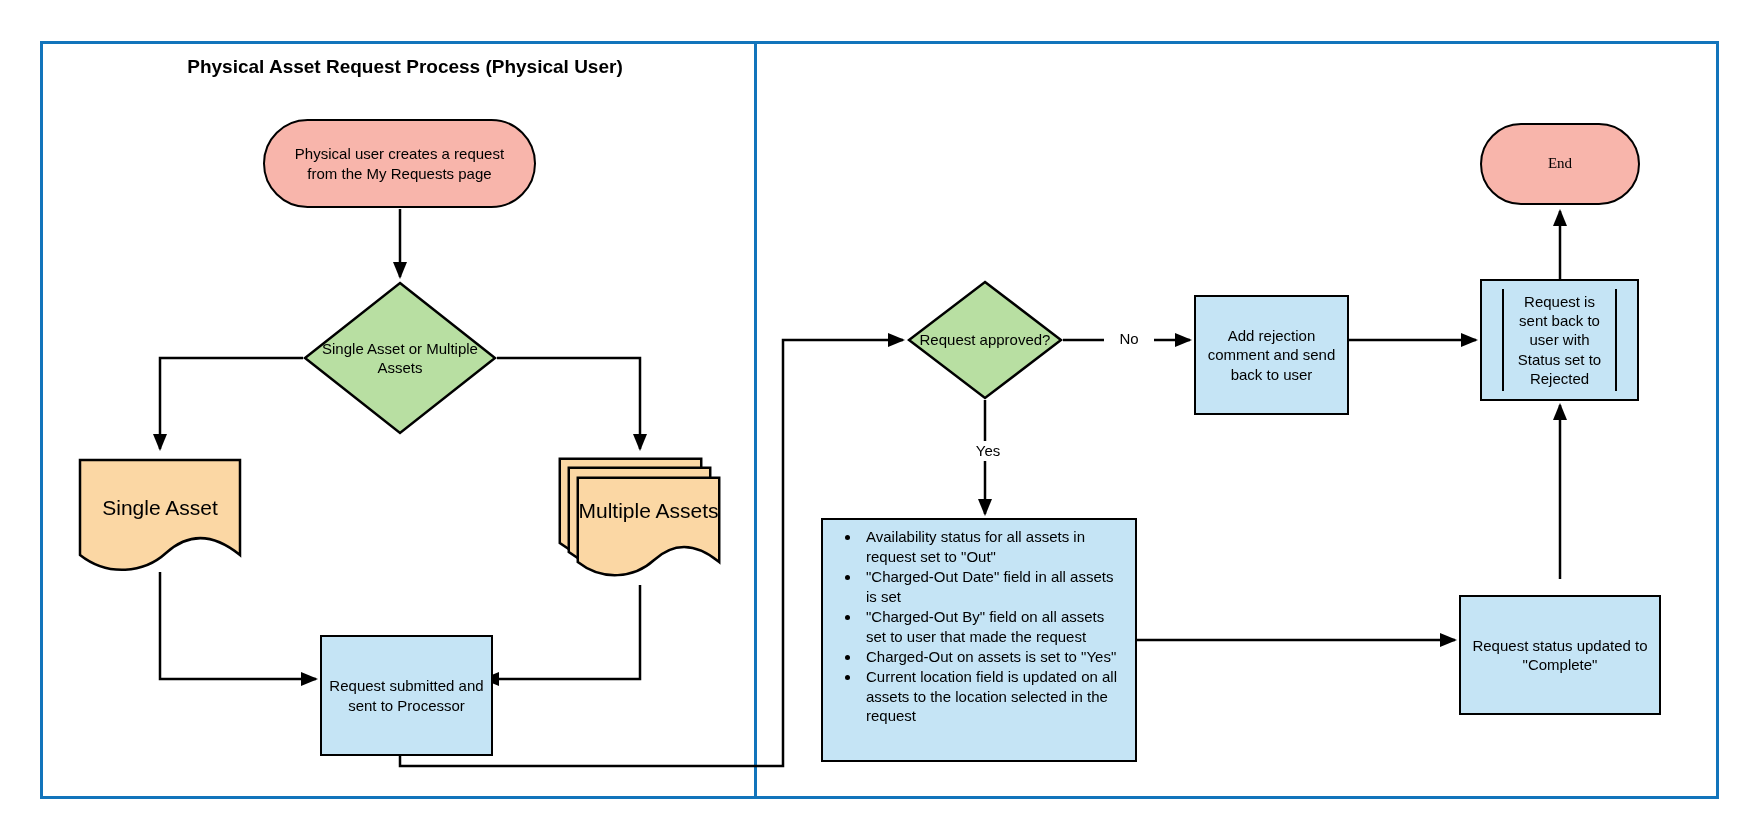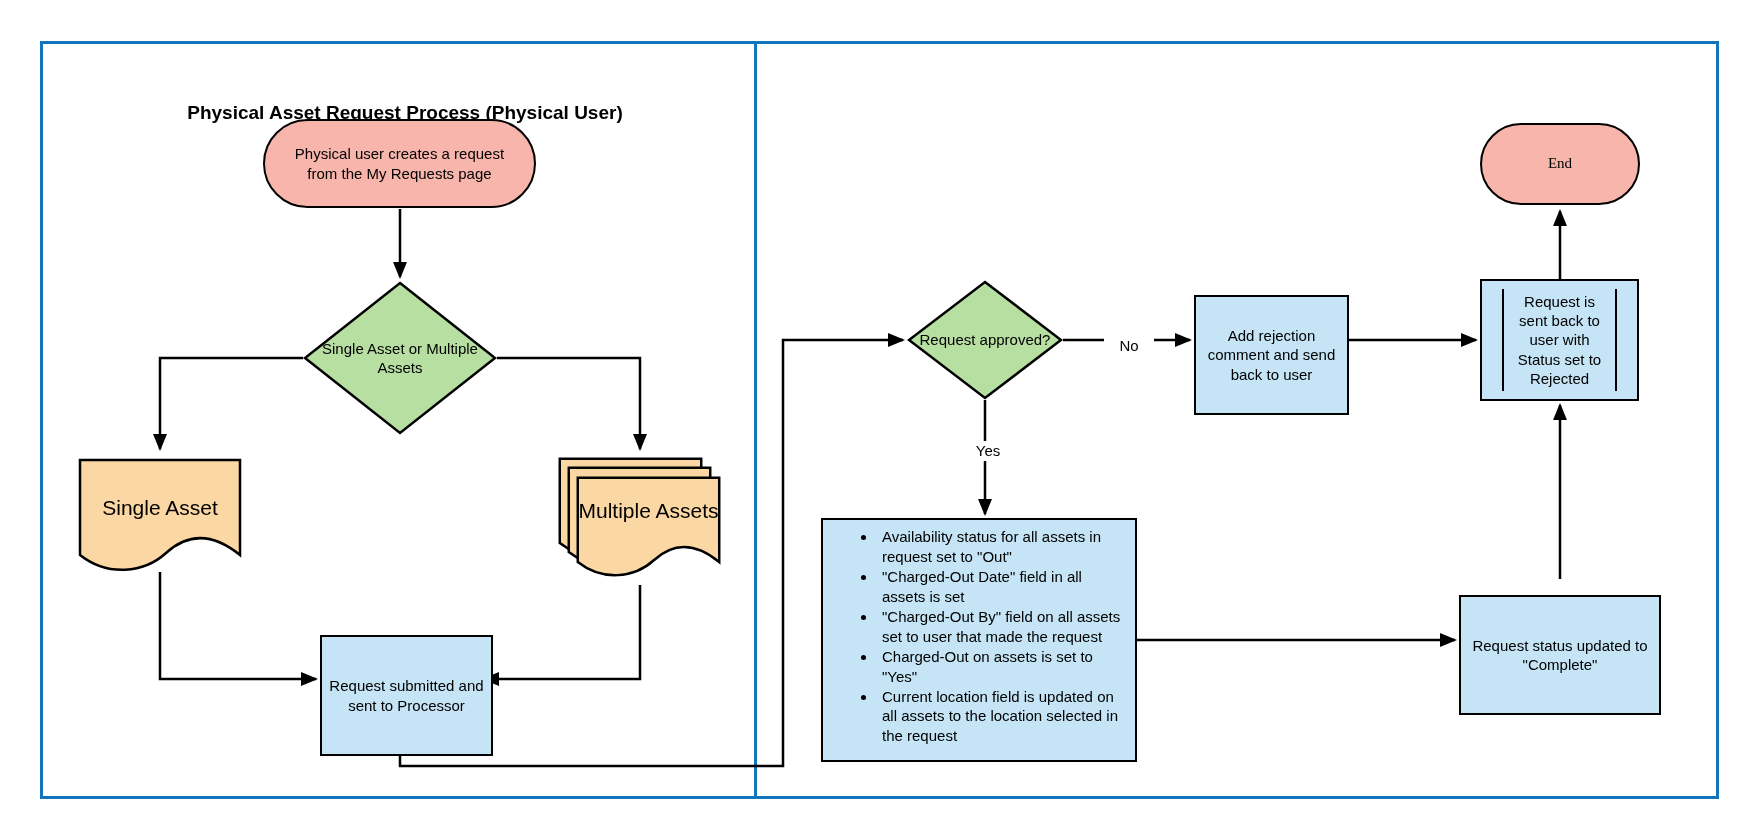--- a/index.html
+++ b/index.html
@@ -12,21 +12,21 @@
   }
   html,body{margin:0;padding:0;background:#fff;}
   .canvas{
     position:relative;width:1760px;height:840px;background:#fff;overflow:hidden;
     font-family:"Liberation Sans",sans-serif;color:var(--ink);
   }
   .frame{position:absolute;left:40px;top:41px;width:1679px;height:758px;
     border:3px solid var(--frame);box-sizing:border-box;}
   .divider{position:absolute;left:754px;top:41px;width:3px;height:758px;background:var(--frame);}
   .panel-title{position:absolute;top:56px;font-size:19px;font-weight:bold;text-align:center;line-height:22px;}
-  .panel-title.left{left:40px;width:730px;margin-top:46px;}
+  .panel-title.left{left:40px;width:730px;}
   .panel-title.right{left:756px;width:963px;}
   .shape{position:absolute;box-sizing:border-box;display:flex;align-items:center;justify-content:center;
     text-align:center;font-size:15px;line-height:1.27;}
   .terminator{background:var(--pink);border:2.5px solid #000;border-radius:45px;padding:0 14px;}
   .process{background:var(--blue);border:2.5px solid #000;padding:0 6px;margin-top:16px;}
   .predef{background:var(--blue);border:2.5px solid #000;padding:8px;justify-content:flex-end;}
   .predef-inner{box-sizing:border-box;width:100%;height:100%;margin:0 12px;
     border-left:2.5px solid #000;border-right:2.5px solid #000;
     display:flex;align-items:center;justify-content:center;padding:0 4px;}
   .diamond{position:absolute;}
@@ -34,21 +34,21 @@
   .diamond .lbl{position:absolute;left:0;top:0;width:100%;height:100%;
     display:flex;align-items:center;justify-content:center;text-align:center;font-size:15px;line-height:1.27;}
   .doc{position:absolute;}
   .doc svg{display:block;position:absolute;left:0;top:0;}
   .doc .lbl{position:absolute;display:flex;align-items:center;justify-content:center;
     text-align:center;font-size:21px;width:100%;}
   .edge-label{position:absolute;background:#fff;font-size:15px;text-align:center;line-height:20px;padding:0 3px;}
   .bullet-box{position:absolute;box-sizing:border-box;background:var(--blue);border:2.5px solid #000;
     font-size:15px;line-height:1.33;padding:7px 8px 6px 6px;}
   .bullet-box ul{margin:0;padding-left:32px;}
-  .bullet-box li{padding-left:5px;margin-left:16px;}
+  .bullet-box li{padding-left:5px;}
   .wires{position:absolute;left:0;top:0;width:1760px;height:840px;pointer-events:none;}
 </style>
 </head>
 <body>
 
 <div class="canvas">
 
   <div class="frame"></div>
   <div class="divider"></div>
 
@@ -111,21 +111,21 @@
     <span>Request submitted and sent to Processor</span>
   </div>
 
   <div class="diamond" style="left:907px;top:280px;width:156px;height:120px;">
     <svg width="156" height="120" viewBox="0 0 156 120">
       <polygon points="78,2 154,60 78,118 2,60" fill="var(--green)" stroke="#000" stroke-width="2.5"></polygon>
     </svg>
     <div class="lbl">Request approved?</div>
   </div>
 
-  <div class="edge-label" style="left:1104px;top:336px;width:44px;">No</div>
+  <div class="edge-label" style="left:1104px;top:329px;width:44px;">No</div>
   <div class="edge-label" style="left:962px;top:441px;width:46px;">Yes</div>
 
   <div class="shape process" style="left:1194px;top:279px;width:155px;height:120px;">
     <span>Add rejection comment and send back to user</span>
   </div>
 
   <div class="shape predef" style="left:1480px;top:279px;width:159px;height:122px;">
     <div class="predef-inner">
       <span>Request is sent back to user with Status set to Rejected</span>
     </div>

